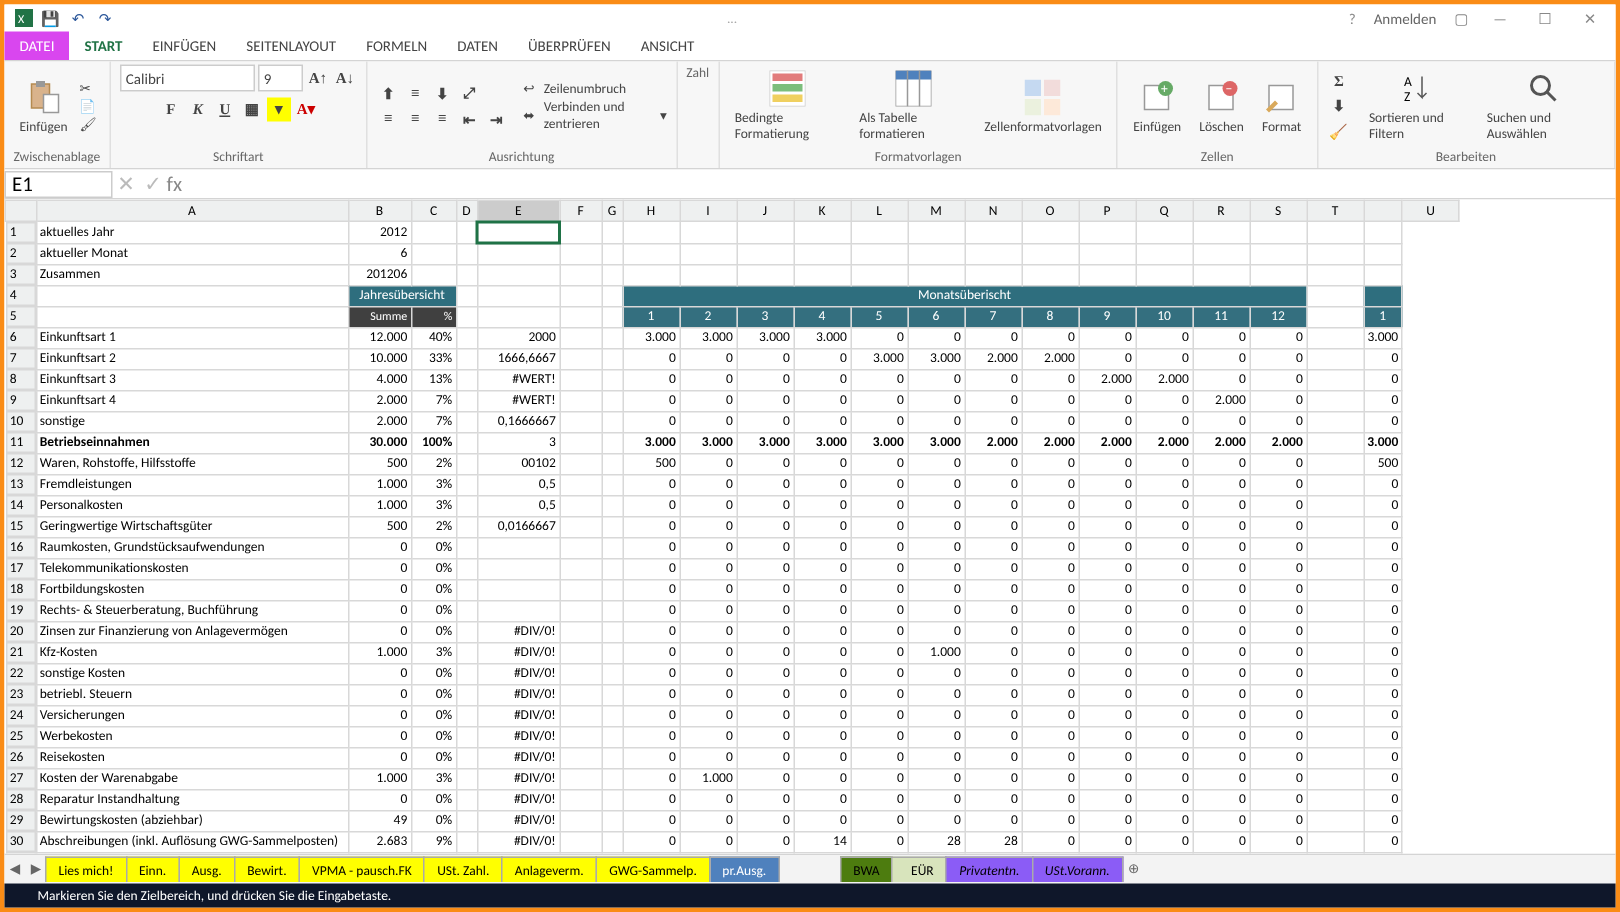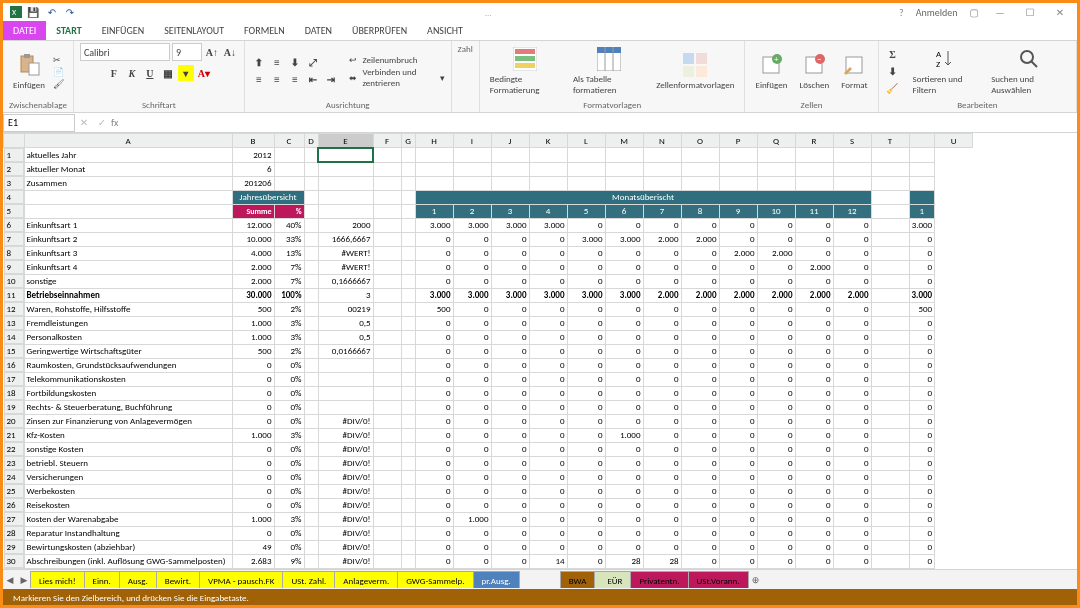--- a/index.html
+++ b/index.html
@@ -23,47 +23,47 @@
 .group { border-right: 1px solid #e0e0e0; display: flex; flex-direction: column; justify-content: space-between; padding: 2px 6px 1px 6px; }
 .group .body { flex: 1; display: flex; align-items: center; gap: 4px; }
 .group .label { text-align: center; font-size: 9px; color: #666; padding-bottom: 1px; }
 .bigbtn { display: flex; flex-direction: column; align-items: center; justify-content: center; gap: 2px; padding: 0 4px; font-size: 9px; }
 .bigbtn .ico { width: 24px; height: 24px; }
 .stack { display: flex; flex-direction: column; gap: 1px; }
 .row { display: flex; gap: 2px; align-items: center; }
 .smbtn { min-width: 16px; height: 16px; display: flex; align-items: center; justify-content: center; border: 1px solid transparent; font-size: 10px; font-weight: bold; font-family: "Times New Roman"; }
 .combo { height: 18px; border: 1px solid #ccc; background: #fff; display: flex; align-items: center; padding: 0 3px; font-size: 10px; }
 
-.fbar { height: 20px; border-bottom: 1px solid #d4d4d4; display: flex; align-items: center; font-size: 10px; background: #fff; }
+.fbar { height: 20px; border-bottom: 1px solid #d4d4d4; display: flex; align-items: center; font-size: 14px; background: #fff; }
 .namebox { width: 72px; height: 18px; border: 1px solid #ccc; padding: 0 4px; display: flex; align-items: center; }
 .fxbtn { width: 22px; color: #888; }
 .fxinput { flex: 1; height: 16px; padding: 0 4px; }
 
 .grid { flex: 1; overflow: hidden; position: relative; background: #fff; }
 .sheet { border-collapse: collapse; font-size: 9px; color: #000; }
 .sheet th, .sheet td { border: 1px solid #d8d8d8; padding: 0 2px; height: 12px; line-height: 12px; white-space: nowrap; }
 .sheet th { background: #eef0f0; font-weight: normal; text-align: center; height: 14px; }
 .sheet th.row { width: 20px; text-align: center; }
 .teal { background: #2e6e7e; color: #fff; text-align: center; }
 .tealdark { background: #346f7f; color: #fff; text-align: center; }
-.sumhd { background: #be185d; color: #fff; text-align: right; font-size: 8px; font-weight: bold; }
+.sumhd { background: #404040; color: #fff; text-align: right; font-size: 8px; }
 .right { text-align: right; }
 .bold { font-weight: bold; }
 .sel-cell { outline: 2px solid #1f7246; outline-offset: -1px; }
 
 .sheettabs { height: 20px; border-top: 1px solid #d4d4d4; display: flex; align-items: center; font-size: 9px; background: #f3f3f3; }
 .sheettab { padding: 1px 8px; border: 1px solid #aaa; border-bottom: none; margin-left: -1px; height: 17px; display: flex; align-items: center; }
 .st-yellow { background: #ffff00; }
 .st-blue { background: #4f81bd; color: #fff; }
-.st-bgreen { background: #a16207; margin-left: 40px; }
+.st-bgreen { background: #4d7c0f; margin-left: 40px; }
 .st-lgreen { background: #d8e4bc; padding-left: 12px; }
-.st-gray { background: #be185d; }
+.st-gray { background: #8b5cf6; font-style: italic; }
 .navarrow { width: 14px; text-align: center; color: #666; }
 
-.statusbar { height: 16px; background: #a16207; color: #fff; font-size: 9px; display: flex; align-items: center; padding: 0 10px; }
+.statusbar { height: 16px; background: #0f172a; color: #fff; font-size: 9px; display: flex; align-items: center; padding: 0 22px; }
 svg { display: block; }
 .marching { border: 1px dashed #555 !important; }
 </style>
 </head>
 <body>
 
 <div class="window">
 
   <div class="titlebar">
     <div class="qat">
@@ -546,21 +546,21 @@
             <td class="right bold">2.000</td>
             <td></td>
             <td class="right bold">3.000</td>
           </tr>
           <tr>
             <th class="row">12</th>
     <td class="">Waren, Rohstoffe, Hilfsstoffe</td>
     <td class="right ">500</td>
             <td class="right ">2%</td>
             <td></td>
-    <td class="right ">00219</td>
+    <td class="right ">00102</td>
             <td></td>
             <td></td>
             <td class="right ">500</td>
             <td class="right ">0</td>
             <td class="right ">0</td>
             <td class="right ">0</td>
             <td class="right ">0</td>
             <td class="right ">0</td>
             <td class="right ">0</td>
             <td class="right ">0</td>

